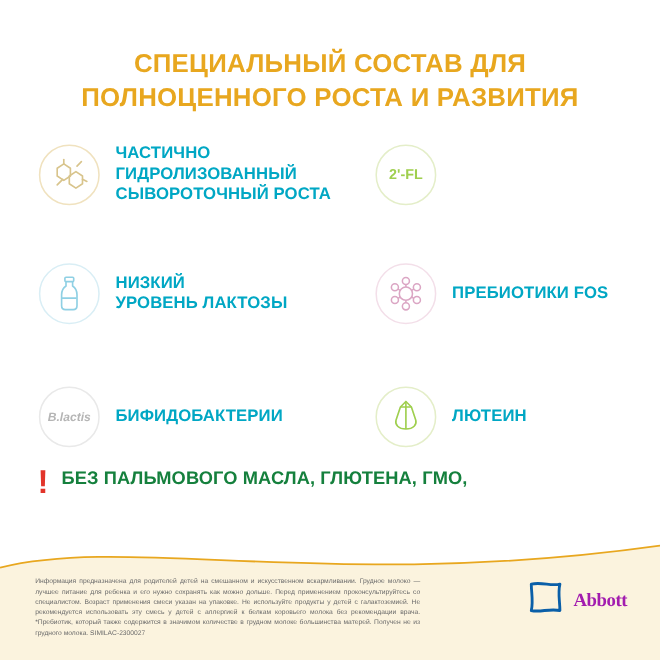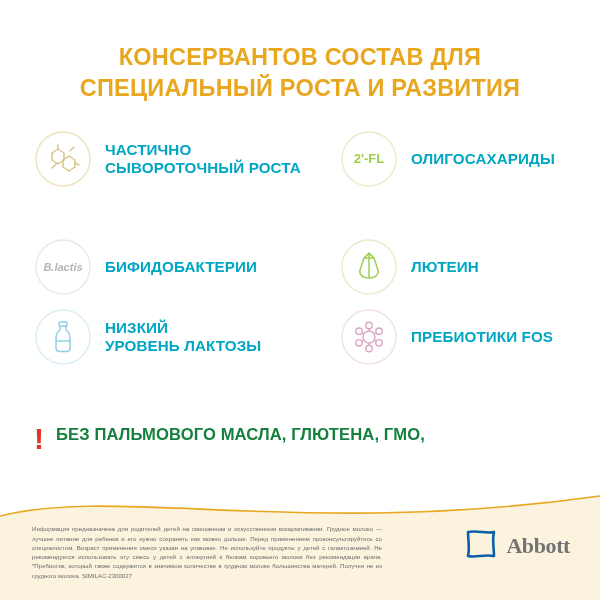--- a/index.html
+++ b/index.html
@@ -142,35 +142,35 @@
     position: absolute;
     right: 30px;
     bottom: 36px;
     display: flex;
     align-items: center;
   }
   .abbott-mark {
     margin-right: 8px;
   }
   .abbott-name {
-    color: #737373;
-    font-size: 22px;
+    color: #a21caf;
+    font-size: 17px;
     font-weight: bold;
     letter-spacing: -0.4px;
     font-family: "Liberation Serif", serif;
   }
 </style>
 </head>
 <body>
 
 <div id="page">
 
   <div class="heading">
-    <span class="line">КОНСЕРВАНТОВ СОСТАВ ДЛЯ</span>
-    <span class="line">СПЕЦИАЛЬНЫЙ РОСТА И РАЗВИТИЯ</span>
+    <span class="line">СПЕЦИАЛЬНЫЙ СОСТАВ ДЛЯ</span>
+    <span class="line">ПОЛНОЦЕННОГО РОСТА И РАЗВИТИЯ</span>
   </div>
 
   <div class="features">
 
     <div class="feat-row r1">
       <div class="feat col1">
         <span class="icon-wrap">
           <svg width="58" height="58" viewBox="0 0 58 58">
             <circle cx="29" cy="29" r="27" fill="none" stroke="#f0e2bf" stroke-width="1.4"></circle>
             <g fill="none" stroke="#d8c48c" stroke-width="1.5" stroke-linecap="round" stroke-linejoin="round">
@@ -178,60 +178,32 @@
               <path d="M29 30 l6 -4 l6 4 l0 7 l-6 4 l-6 -4 z"></path>
               <path d="M23 33 l-5 5"></path>
               <path d="M36 21 l4 -4"></path>
               <path d="M24 19 l0 -4"></path>
               <path d="M41 33 l4 2"></path>
             </g>
           </svg>
         </span>
         <span class="feat-label">
           <span class="l">ЧАСТИЧНО</span>
+          <span class="l">ГИДРОЛИЗОВАННЫЙ</span>
           <span class="l">СЫВОРОТОЧНЫЙ РОСТА</span>
         </span>
       </div>
       <div class="feat col2">
         <span class="icon-wrap">
           <svg width="58" height="58" viewBox="0 0 58 58">
             <circle cx="29" cy="29" r="27" fill="none" stroke="#e4eec9" stroke-width="1.4"></circle>
             <text class="fl-text" x="29" y="33" text-anchor="middle">2'-FL</text>
           </svg>
         </span>
         <span class="feat-label">
-          <span class="l">ОЛИГОСАХАРИДЫ</span>
-        </span>
-      </div>
-    </div>
-
-    <div class="feat-row r3">
-      <div class="feat col1">
-        <span class="icon-wrap">
-          <svg width="58" height="58" viewBox="0 0 58 58">
-            <circle cx="29" cy="29" r="27" fill="none" stroke="#e9e9e9" stroke-width="1.4"></circle>
-            <text class="blactis-text" x="29" y="32.5" text-anchor="middle">B.lactis</text>
-          </svg>
-        </span>
-        <span class="feat-label">
-          <span class="l">БИФИДОБАКТЕРИИ</span>
-        </span>
-      </div>
-      <div class="feat col2">
-        <span class="icon-wrap">
-          <svg width="58" height="58" viewBox="0 0 58 58">
-            <circle cx="29" cy="29" r="27" fill="none" stroke="#e4eec9" stroke-width="1.4"></circle>
-            <g fill="none" stroke="#9fcf4e" stroke-width="1.5" stroke-linejoin="round">
-              <path d="M29 15 l5 5 l4 12 c1 4 -2 8 -9 8 c-7 0 -10 -4 -9 -8 l4 -12 z"></path>
-              <path d="M29 15 l0 25 M24 20 l10 0"></path>
-            </g>
-          </svg>
-        </span>
-        <span class="feat-label">
-          <span class="l">ЛЮТЕИН</span>
         </span>
       </div>
     </div>
 
     <div class="feat-row r2">
       <div class="feat col1">
         <span class="icon-wrap">
           <svg width="58" height="58" viewBox="0 0 58 58">
             <circle cx="29" cy="29" r="27" fill="none" stroke="#d9eef5" stroke-width="1.4"></circle>
             <g fill="none" stroke="#8fd0e4" stroke-width="1.5" stroke-linejoin="round">
@@ -261,20 +233,48 @@
               <path d="M29 23 l0 -2.3 M29 35 l0 2.3 M23.8 26 l-2 -1.2 M34.2 26 l2 -1.2 M23.8 32 l-2 1.2 M34.2 32 l2 1.2"></path>
             </g>
           </svg>
         </span>
         <span class="feat-label">
           <span class="l">ПРЕБИОТИКИ FOS</span>
         </span>
       </div>
     </div>
 
+    <div class="feat-row r3">
+      <div class="feat col1">
+        <span class="icon-wrap">
+          <svg width="58" height="58" viewBox="0 0 58 58">
+            <circle cx="29" cy="29" r="27" fill="none" stroke="#e9e9e9" stroke-width="1.4"></circle>
+            <text class="blactis-text" x="29" y="32.5" text-anchor="middle">B.lactis</text>
+          </svg>
+        </span>
+        <span class="feat-label">
+          <span class="l">БИФИДОБАКТЕРИИ</span>
+        </span>
+      </div>
+      <div class="feat col2">
+        <span class="icon-wrap">
+          <svg width="58" height="58" viewBox="0 0 58 58">
+            <circle cx="29" cy="29" r="27" fill="none" stroke="#e4eec9" stroke-width="1.4"></circle>
+            <g fill="none" stroke="#9fcf4e" stroke-width="1.5" stroke-linejoin="round">
+              <path d="M29 15 l5 5 l4 12 c1 4 -2 8 -9 8 c-7 0 -10 -4 -9 -8 l4 -12 z"></path>
+              <path d="M29 15 l0 25 M24 20 l10 0"></path>
+            </g>
+          </svg>
+        </span>
+        <span class="feat-label">
+          <span class="l">ЛЮТЕИН</span>
+        </span>
+      </div>
+    </div>
+
   </div>
 
   <div class="freefrom">
     <span class="excl">!</span>
     <span class="freefrom-text">
       <span class="l">БЕЗ ПАЛЬМОВОГО МАСЛА, ГЛЮТЕНА, ГМО,</span>
     </span>
   </div>
 
   <svg class="wave" viewBox="0 0 600 120" preserveAspectRatio="none">

